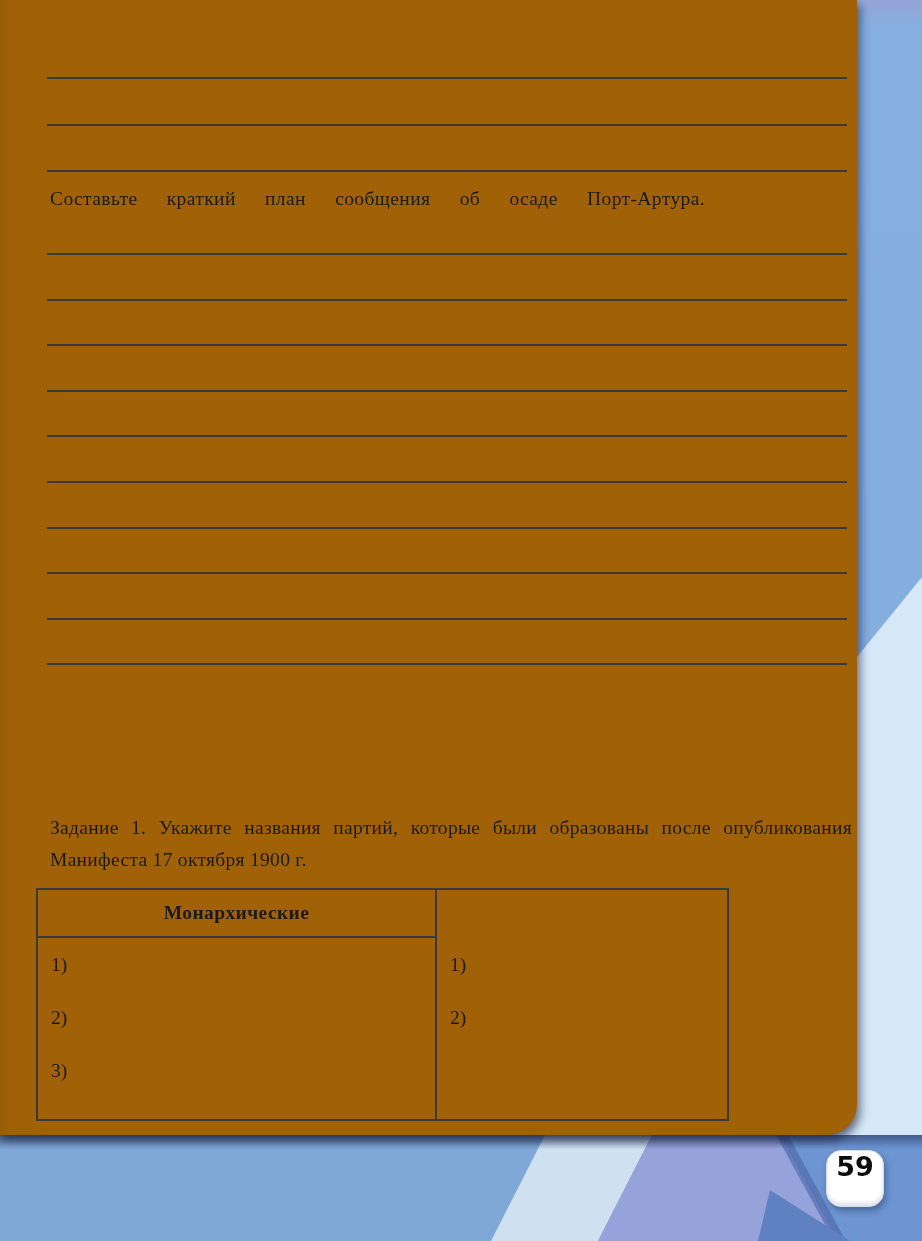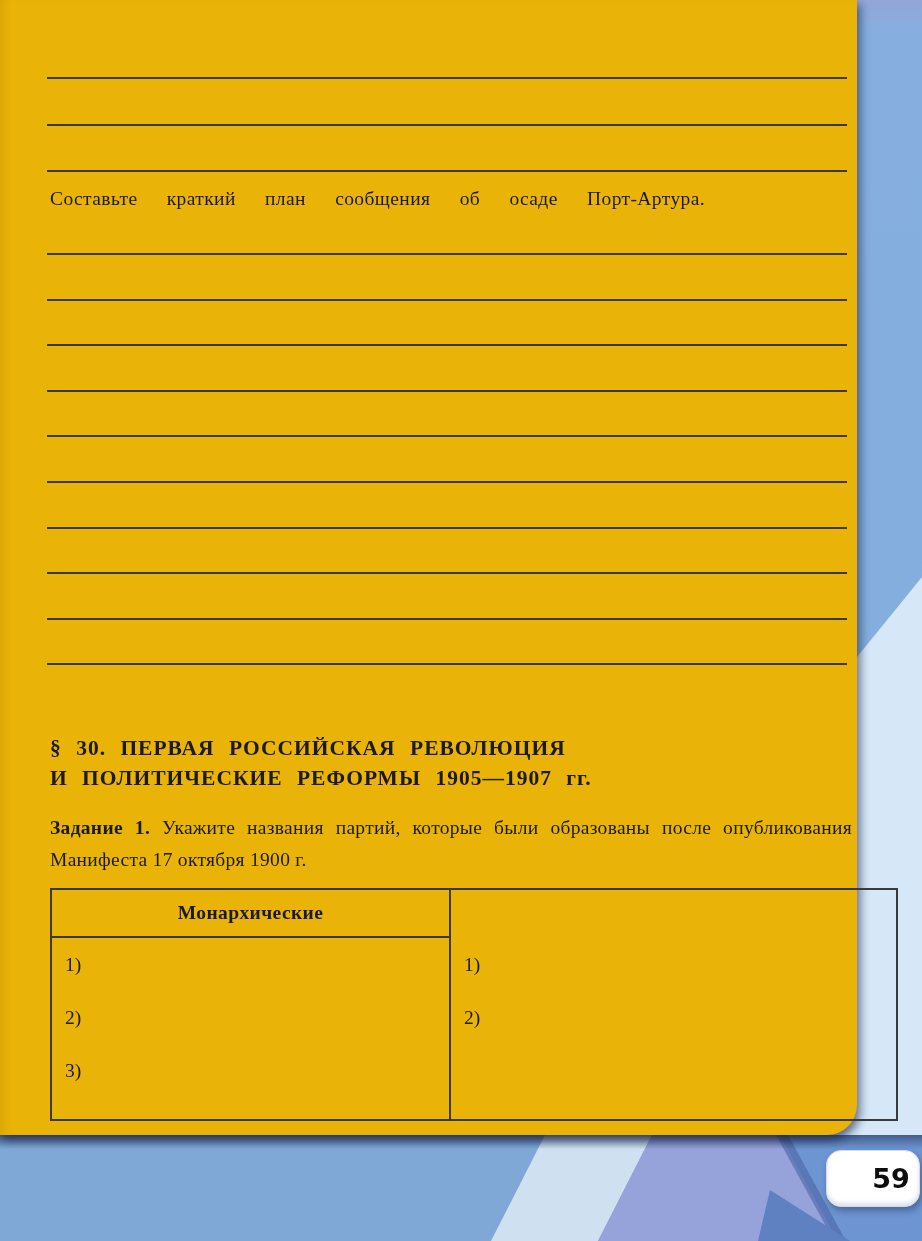--- a/index.html
+++ b/index.html
@@ -22,64 +22,63 @@
   .band-right{background:#6d95d1;clip-path:polygon(780px 0,922px 0,922px 106px,838px 106px);}
   .band-edge{background:rgba(70,95,160,.55);clip-path:polygon(776px 0,788px 0,846px 106px,834px 106px);}
   .band-dark{background:#5f80c1;clip-path:polygon(770px 55px,850px 106px,758px 106px);}
   .band-shadow{
     position:absolute;top:0;left:0;width:922px;height:14px;
     background:linear-gradient(180deg,rgba(25,35,70,.5),rgba(25,35,70,0));
   }
   
   .paper{
     position:absolute;left:0;top:0;width:857px;height:1135px;
-    background:#eab308;border-bottom-right-radius:30px;
+    background:#a16207;border-bottom-right-radius:30px;
     box-shadow:0 5px 9px rgba(22,32,66,.5), 5px 5px 9px rgba(22,32,66,.3),
                inset 10px 0 12px -8px rgba(0,0,0,.10);
     z-index:2;
   }
   .rule-line{position:absolute;left:47px;width:800px;height:2px;background:#3a3a3a;}
   .prompt{
     position:absolute;left:50px;top:186px;width:760px;
     font-size:19.5px;line-height:25px;word-spacing:24px;letter-spacing:.4px;
   }
   .heading{
     position:absolute;left:50px;top:733px;width:720px;
     font-size:21.5px;font-weight:bold;line-height:30px;
     letter-spacing:1px;word-spacing:8px;
   }
   .task{
     position:absolute;left:50px;top:812px;width:802px;
     font-size:19.5px;line-height:31.5px;text-align:justify;letter-spacing:.3px;
   }
-  .task .bold{font-weight:bold;}
+  .task .bold{font-weight:normal;}
   
   .task-table{
-    position:absolute;left:50px;top:888px;width:848px;height:233px;
+    position:absolute;left:36px;top:888px;width:693px;height:233px;
     border:2px solid #3a3a3a;box-sizing:border-box;
     display:grid;grid-template-rows:48px 1fr;
   }
   .tt-row{display:grid;grid-template-columns:399px 1fr;}
   .tt-hcell{
     display:flex;align-items:center;justify-content:center;
     font-weight:bold;font-size:19.5px;letter-spacing:.4px;
     border-bottom:2px solid #3a3a3a;
   }
   .tt-hcell:first-child,.tt-cell:first-child{border-right:2px solid #3a3a3a;}
   .tt-cell{padding:16px 0 0 13px;}
   .tt-item{font-size:19.5px;line-height:22px;margin-bottom:31px;}
   
   .page-badge{
     position:absolute;left:826px;top:1150px;width:56px;height:55px;
     background:#ffffff;border:1px solid #d7dbe2;border-radius:15px;
     box-shadow:2px 4px 6px rgba(30,50,95,.45), inset 0 -3px 4px rgba(150,165,195,.35);
-    display:flex;align-items:center;justify-content:center;
+    display:flex;align-items:flex-start;justify-content:center;
     font-family:"DejaVu Sans", sans-serif;font-weight:bold;font-size:27px;color:#0d0d0d;
     z-index:3;
-    padding-left:36px;
   }
 </style>
 </head>
 <body>
 
 <div class="screen">
 
   <div class="bg-strip">
     <div class="bg-strip-dark"></div>
   </div>
@@ -108,24 +107,20 @@
         <div class="rule-line" style="top: 344px;"></div>
         <div class="rule-line" style="top: 390px;"></div>
         <div class="rule-line" style="top: 435px;"></div>
         <div class="rule-line" style="top: 481px;"></div>
         <div class="rule-line" style="top: 527px;"></div>
         <div class="rule-line" style="top: 572px;"></div>
         <div class="rule-line" style="top: 618px;"></div>
         <div class="rule-line" style="top: 663px;"></div>
       </div>
 
-    <div class="heading">
-      <div>§ 30. ПЕРВАЯ РОССИЙСКАЯ РЕВОЛЮЦИЯ</div>
-      <div>И ПОЛИТИЧЕСКИЕ РЕФОРМЫ 1905—1907 гг.</div>
-    </div>
 
     <div class="task"><span class="bold">Задание 1.</span> <span>Укажите названия партий, которые были образованы после опубликования Манифеста 17 октября 1900 г.</span></div>
 
     <div class="task-table">
       <div class="tt-row">
         <div class="tt-hcell">Монархические</div>
       </div>
       <div class="tt-row">
         <div class="tt-cell">
           <div class="tt-item">1)</div>

